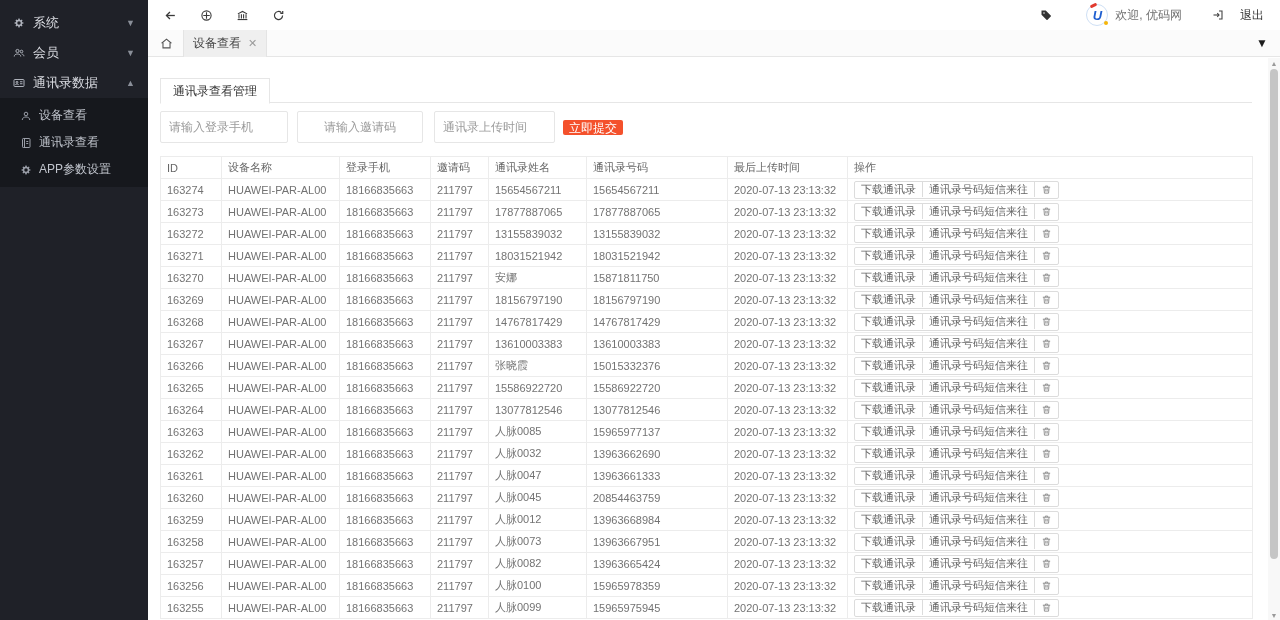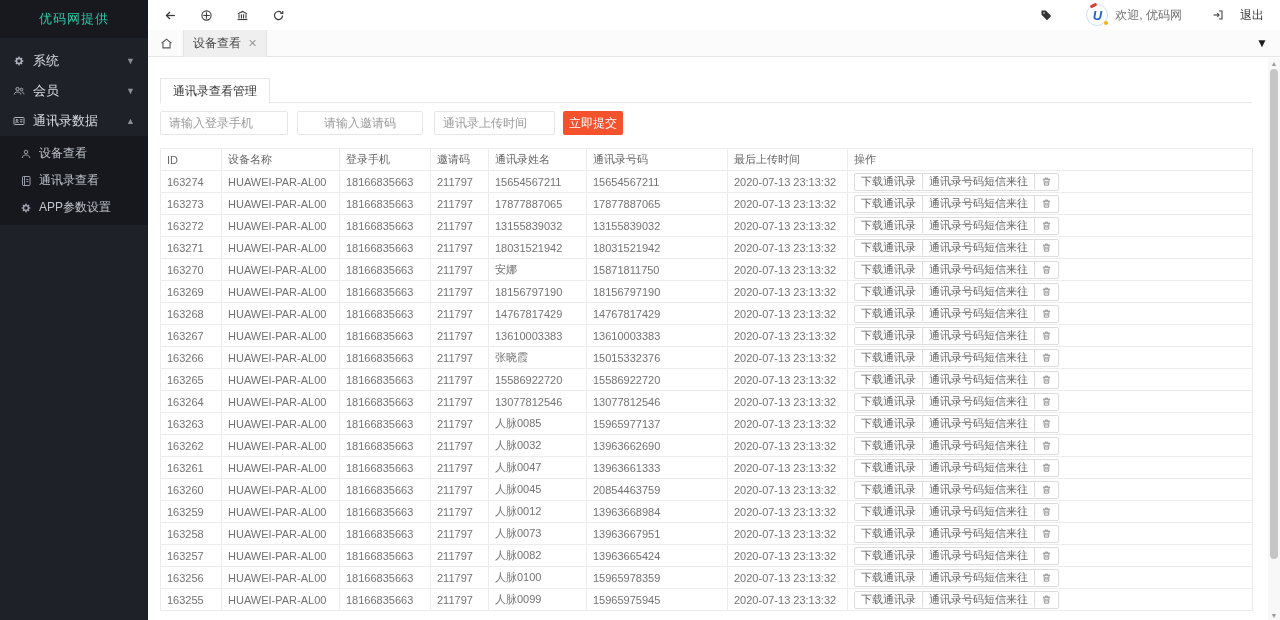--- a/index.html
+++ b/index.html
@@ -52,27 +52,27 @@
   .tabbar .expand { margin-left:auto; color:#1c1c1c; font-size:12px; cursor:pointer; font-weight:bold; }
 
   .content { flex:1; background:#fff; padding:21px 28px 0 12px; overflow:hidden; }
 
   .panel-tabs { border-bottom:1px solid #e6e6e6; height:25px; }
   .panel-tab { display:inline-block; height:26px; line-height:25px; padding:0 12px;
                background:#fff; border:1px solid #e6e6e6; border-bottom:1px solid #fff;
                color:#333; position:relative; z-index:1; cursor:pointer; }
 
   .filters { display:flex; align-items:center; margin-top:8px; }
-  .filters input { height:24px; border:1px solid #e6e6e6; border-radius:2px; padding:0 8px;
+  .filters input { height:32px; border:1px solid #e6e6e6; border-radius:2px; padding:0 8px;
                    font-size:12px; font-family:inherit; color:#333; outline:none; }
   .filters input::placeholder { color:#9b9b9b; }
   .f1 { width:128px; margin-right:9px; }
   .f2 { width:126px; margin-right:11px;text-align:center; }
   .f3 { width:121px; margin-right:8px; }
-  .submit-btn { height:24px; padding:0 6px; background:#f4512c; color:#fff; border:none;
+  .submit-btn { height:15px; padding:0 6px; background:#f4512c; color:#fff; border:none;
                 border-radius:2px; font-size:12px; font-family:inherit; cursor:pointer; }
 
   
   table { margin-top:13px; width:1092px; border-collapse:collapse; table-layout:fixed; }
   th, td { border:1px solid #ececec; height:22px; padding:0 6px; font-weight:normal;
            text-align:left; color:#737373; font-size:11px; white-space:nowrap; overflow:hidden; }
   th { color:#666; }
   col.c0{width:61px} col.c1{width:118px} col.c2{width:91px} col.c3{width:58px}
   col.c4{width:98px} col.c5{width:141px} col.c6{width:120px} col.c7{width:405px}
 
@@ -91,21 +91,20 @@
               display:flex; align-items:center; justify-content:center; cursor:pointer; }
   .sb-up { top:0; }
   .sb-down { bottom:0; }
   .sb-thumb { position:absolute; left:2px; width:8px; top:11px; height:490px;
               background:#c5c5c5; border-radius:4px; cursor:pointer; }
 </style>
 </head>
 <body>
 
 <div class="sidebar">
-  <div class="brand">优码网提供</div>
   <div class="nav">
     <div class="nav-item">
       <span class="icon">
         <svg viewBox="0 0 24 24" fill="currentColor">
             <path d="M12 15.5A3.5 3.5 0 1 1 12 8.5a3.5 3.5 0 0 1 0 7zm9-2.3v-2.4l-2.5-.5a6.8 6.8 0 0 0-.7-1.6l1.4-2.1-1.7-1.7-2.1 1.4a6.8 6.8 0 0 0-1.6-.7L13.2 3h-2.4l-.5 2.5a6.8 6.8 0 0 0-1.6.7L6.6 4.9 4.9 6.6l1.4 2.1a6.8 6.8 0 0 0-.7 1.6l-2.6.5v2.4l2.6.5c.16.57.4 1.1.7 1.6l-1.4 2.1 1.7 1.7 2.1-1.4c.5.3 1.03.54 1.6.7l.5 2.6h2.4l.5-2.6a6.8 6.8 0 0 0 1.6-.7l2.1 1.4 1.7-1.7-1.4-2.1c.3-.5.54-1.03.7-1.6l2.5-.5z"></path>
           </svg>
       </span>
       <span>系统</span>
       <span class="caret">▼</span>
     </div>

